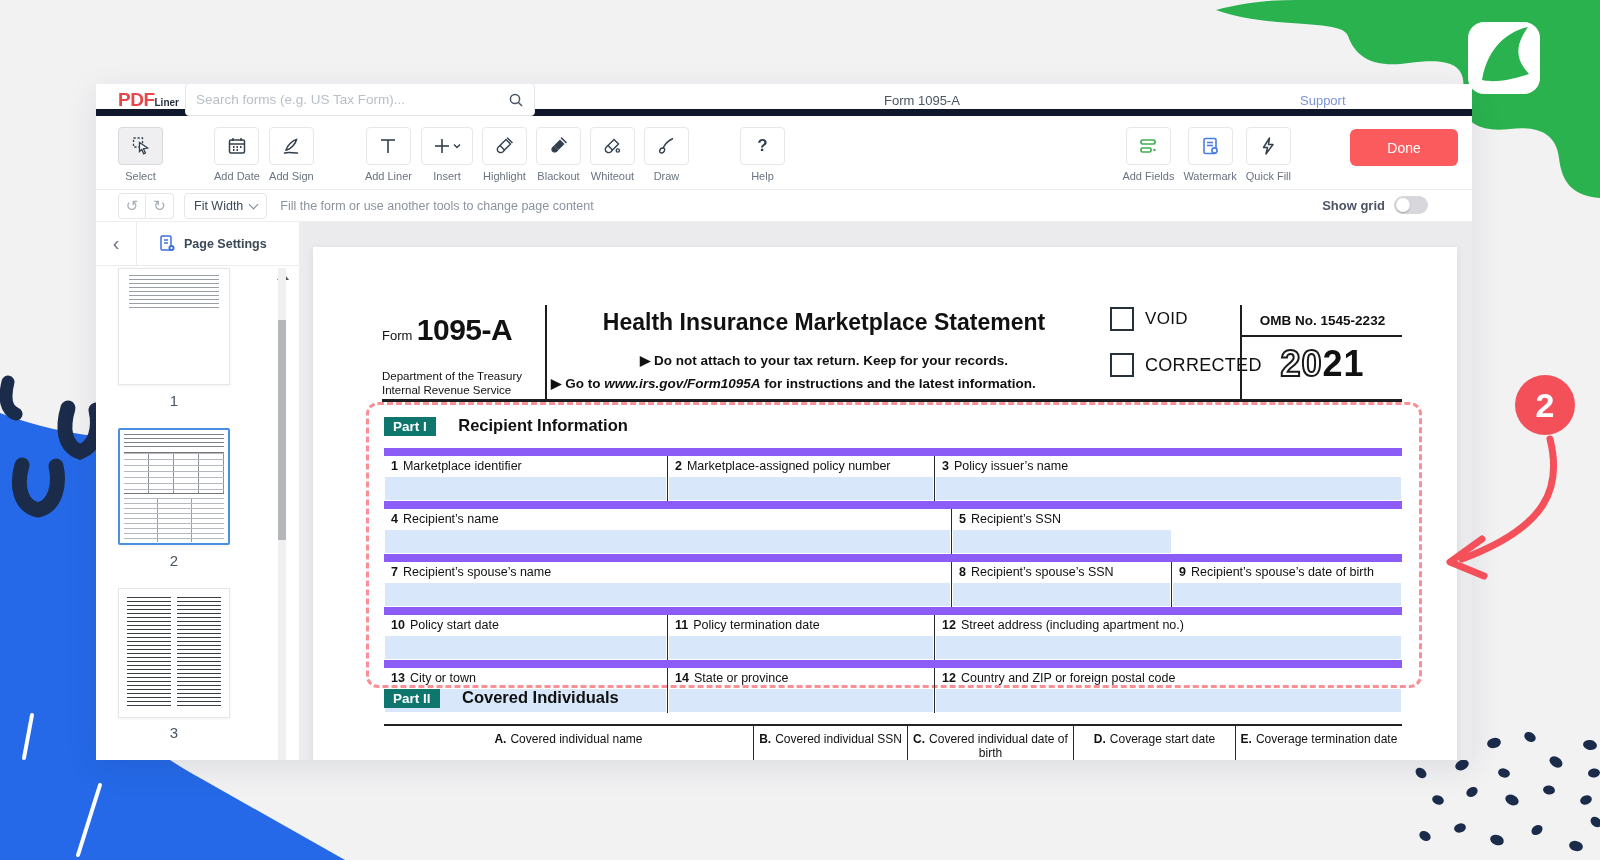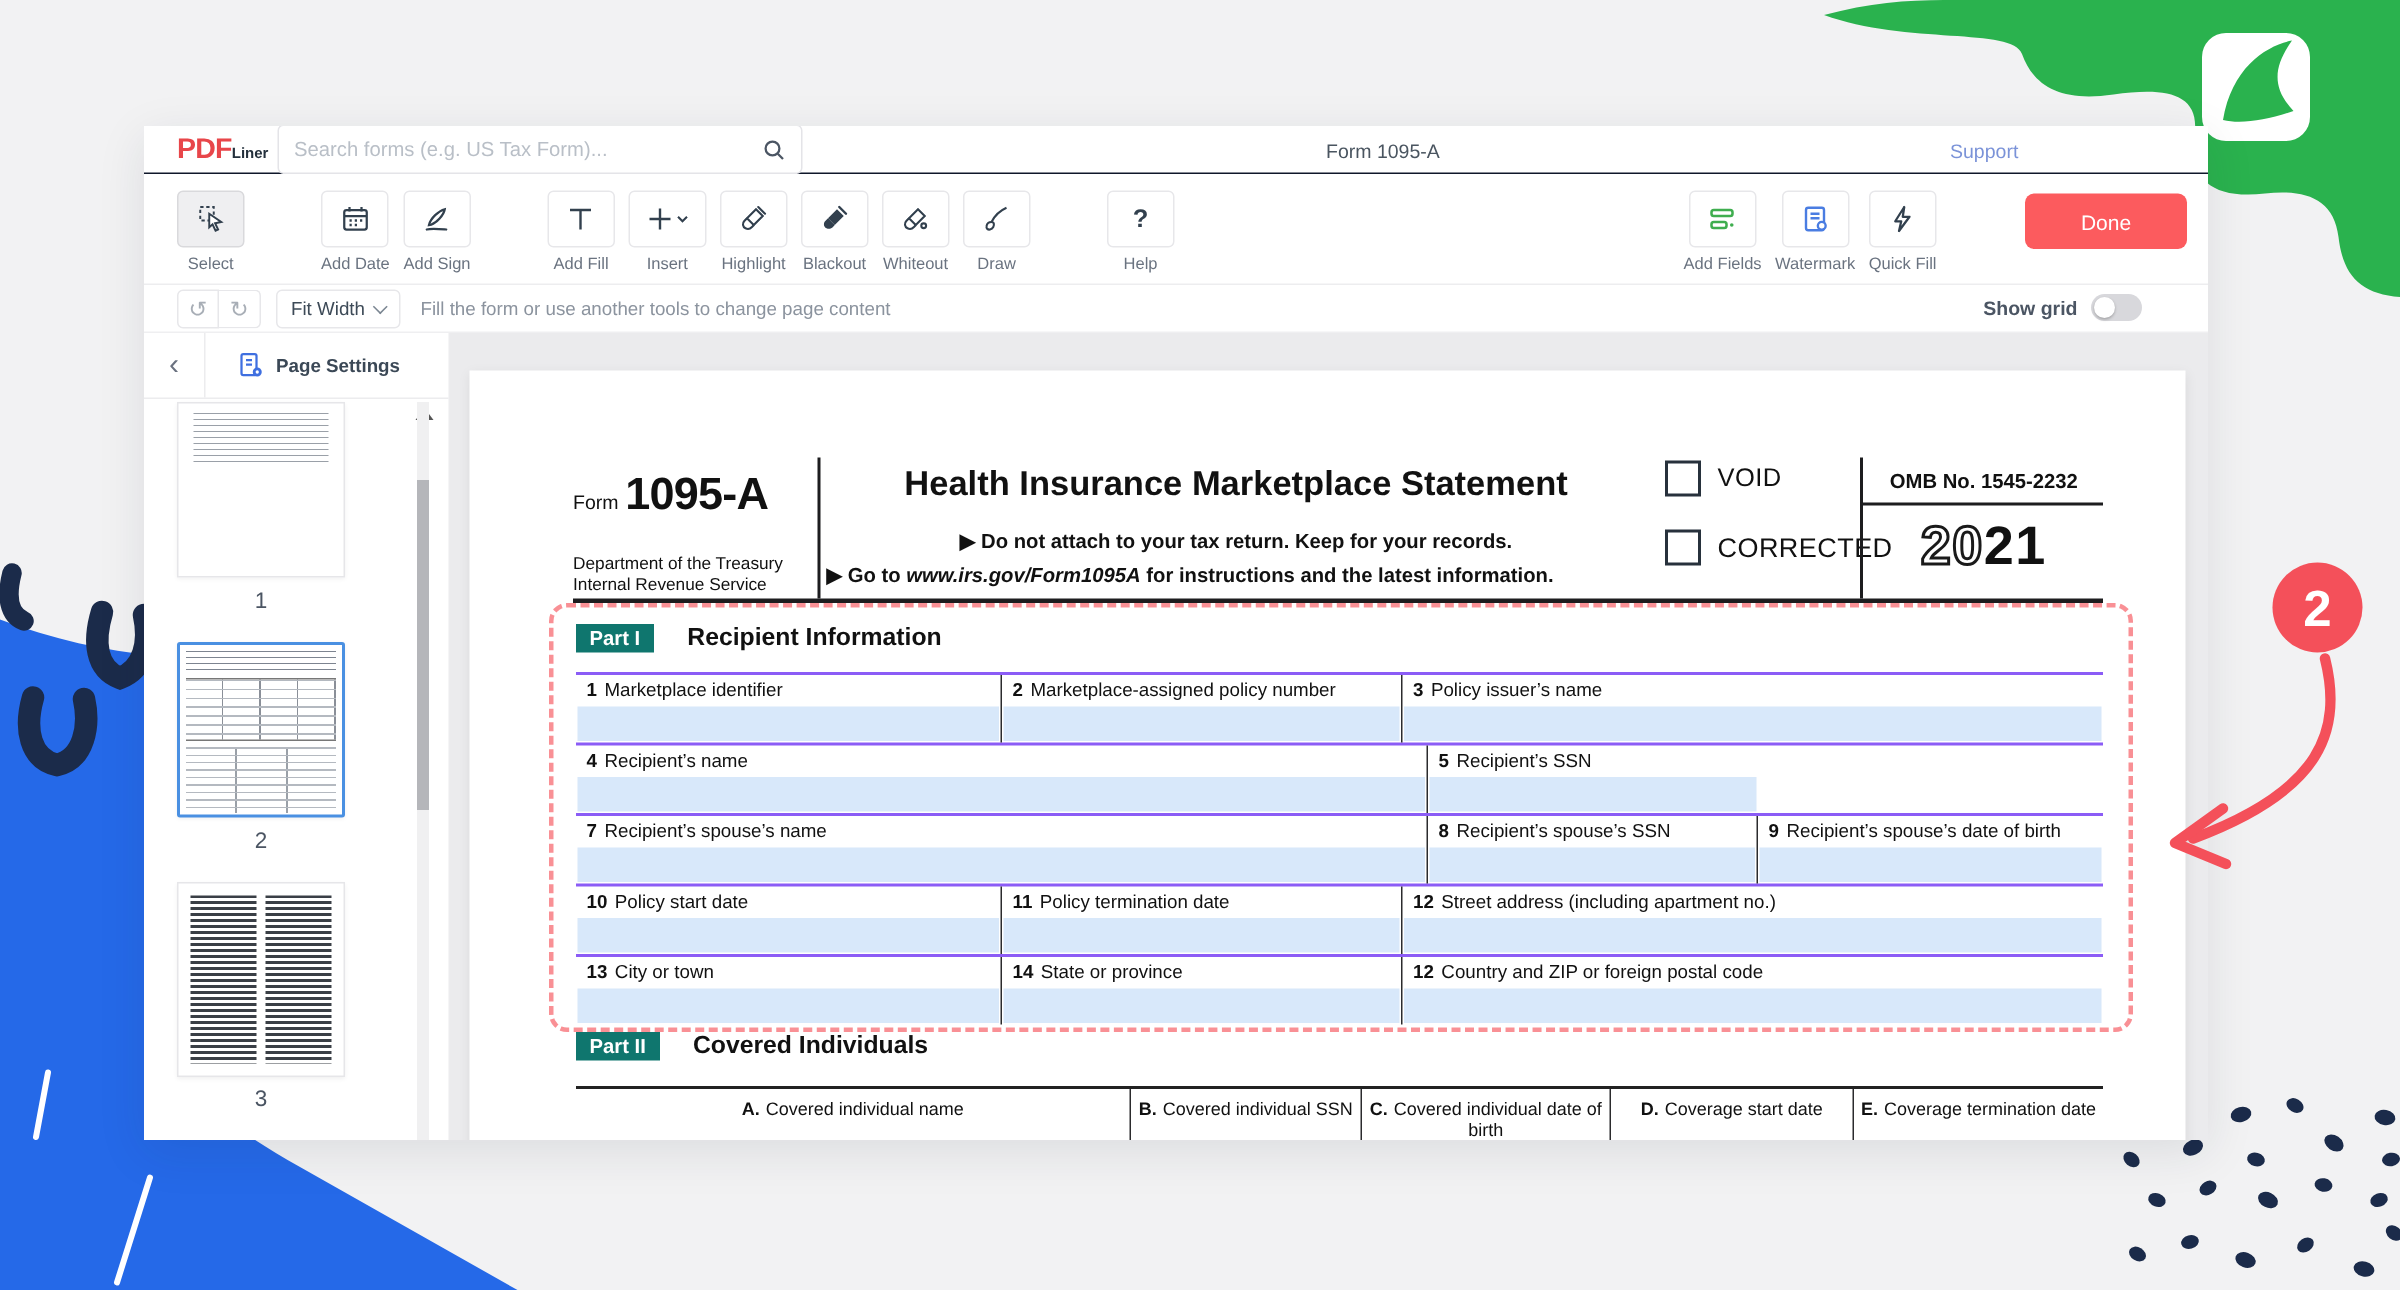--- a/index.html
+++ b/index.html
@@ -2,21 +2,21 @@
 <html><head>
 <meta charset="utf-8">
 <style>
   * { margin:0; padding:0; box-sizing:border-box; }
   html,body { width:1600px; height:860px; overflow:hidden; font-family:"Liberation Sans", sans-serif; background:#f2f2f3; }
   .decor { position:absolute; z-index:0; }
   
   .window { position:absolute; left:96px; top:84px; width:1376px; height:676px; background:#fff; z-index:1;
             box-shadow:0 8px 30px rgba(30,40,60,.10); overflow:hidden; }
   
-  .win-header { position:relative; height:32px; border-bottom:1px solid #0f172a; }
+  .win-header { position:relative; height:32px; border-bottom:7px solid #0f172a; }
   .logo { position:absolute; left:22px; top:5px; font-weight:800; font-size:19px; color:#e8464a; letter-spacing:-0.5px; }
   .logo .liner { font-size:10px; color:#24303c; font-weight:700; letter-spacing:0; }
   .search { position:absolute; left:89px; top:-1px; width:350px; height:33px; border:1px solid #e4e4e8; border-radius:4px;
             background:#fff; display:flex; align-items:center; padding:0 10px; }
   .search input { border:none; outline:none; flex:1; font-size:13.5px; color:#444; font-family:"Liberation Sans",sans-serif; }
   .search input::placeholder { color:#b9bfc7; }
   .doc-title { position:absolute; left:788px; top:9px; font-size:13px; color:#4a5560; }
   .support { position:absolute; left:1204px; top:9px; font-size:13px; color:#7b93d8; cursor:pointer; }
   
   .toolbar { position:relative; height:74px; border-bottom:1px solid #ededef; display:flex; align-items:flex-start; padding:11px 14px 0 22px; }
@@ -89,21 +89,21 @@
   .omb { font-size:13.5px; text-align:center; }
   .year { font-size:36px; font-weight:900; text-align:center; letter-spacing:1px; }
   .year .outline { color:transparent; -webkit-text-stroke:2px #1a1a1a; font-weight:700; }
   
   .dash-box { position:absolute; border:3px dashed #f99095; border-radius:12px; }
   
   .part-tag { background:#0f766e; color:#fff; font-weight:700; font-size:13.5px; padding:2px 9px; display:inline-block; }
   .part-title { font-weight:800; font-size:16.5px; margin-left:18px; }
   
   .ptable { position:absolute; left:71px; width:1018px; }
-  .prow { display:flex; border-top:2px solid #8b5cf6; }
+  .prow { display:flex; border-top:8px solid #8b5cf6; }
   .pcell { border-right:1.5px solid #2b2b2d; display:flex; flex-direction:column; }
   .pcell:last-child { border-right:none; }
   .plabel { height:21px; font-size:12.5px; padding:3px 0 0 7px; white-space:nowrap; overflow:hidden; }
   .plabel b { font-weight:700; margin-right:5px; }
   .pinput { height:23px; background:#d8e8fa; margin:0 1px 1px 1px; cursor:text; }
   
   .p2row { display:flex; border-top:2.5px solid #222; position:absolute; left:71px; width:1018px; }
   .p2cell { border-right:1.5px solid #2b2b2d; min-height:42px; display:flex; align-items:flex-start; justify-content:center;
             font-size:12px; padding-top:6px; text-align:center; line-height:14px; }
   .p2cell:last-child { border-right:none; }
@@ -216,21 +216,21 @@
         </div>
       <div class="tool-label">Add Sign</div>
     </div>
     <div class="tool gap-lg">
       <div class="tool-box">
           <svg width="22" height="22" viewBox="0 0 22 22" fill="none" stroke="#32404e" stroke-width="1.6">
             <line x1="4" y1="5" x2="18" y2="5"></line>
             <line x1="11" y1="5" x2="11" y2="18"></line>
           </svg>
         </div>
-      <div class="tool-label">Add Fill</div>
+      <div class="tool-label">Add Liner</div>
     </div>
     <div class="tool">
       <div class="tool-box wide">
           <svg width="30" height="22" viewBox="0 0 30 22" fill="none" stroke="#32404e" stroke-width="1.6">
             <line x1="10" y1="4" x2="10" y2="18"></line>
             <line x1="3" y1="11" x2="17" y2="11"></line>
             <path d="M22 9.5 L25 12.5 L28 9.5" stroke-width="1.4"></path>
           </svg>
         </div>
       <div class="tool-label">Insert</div>

